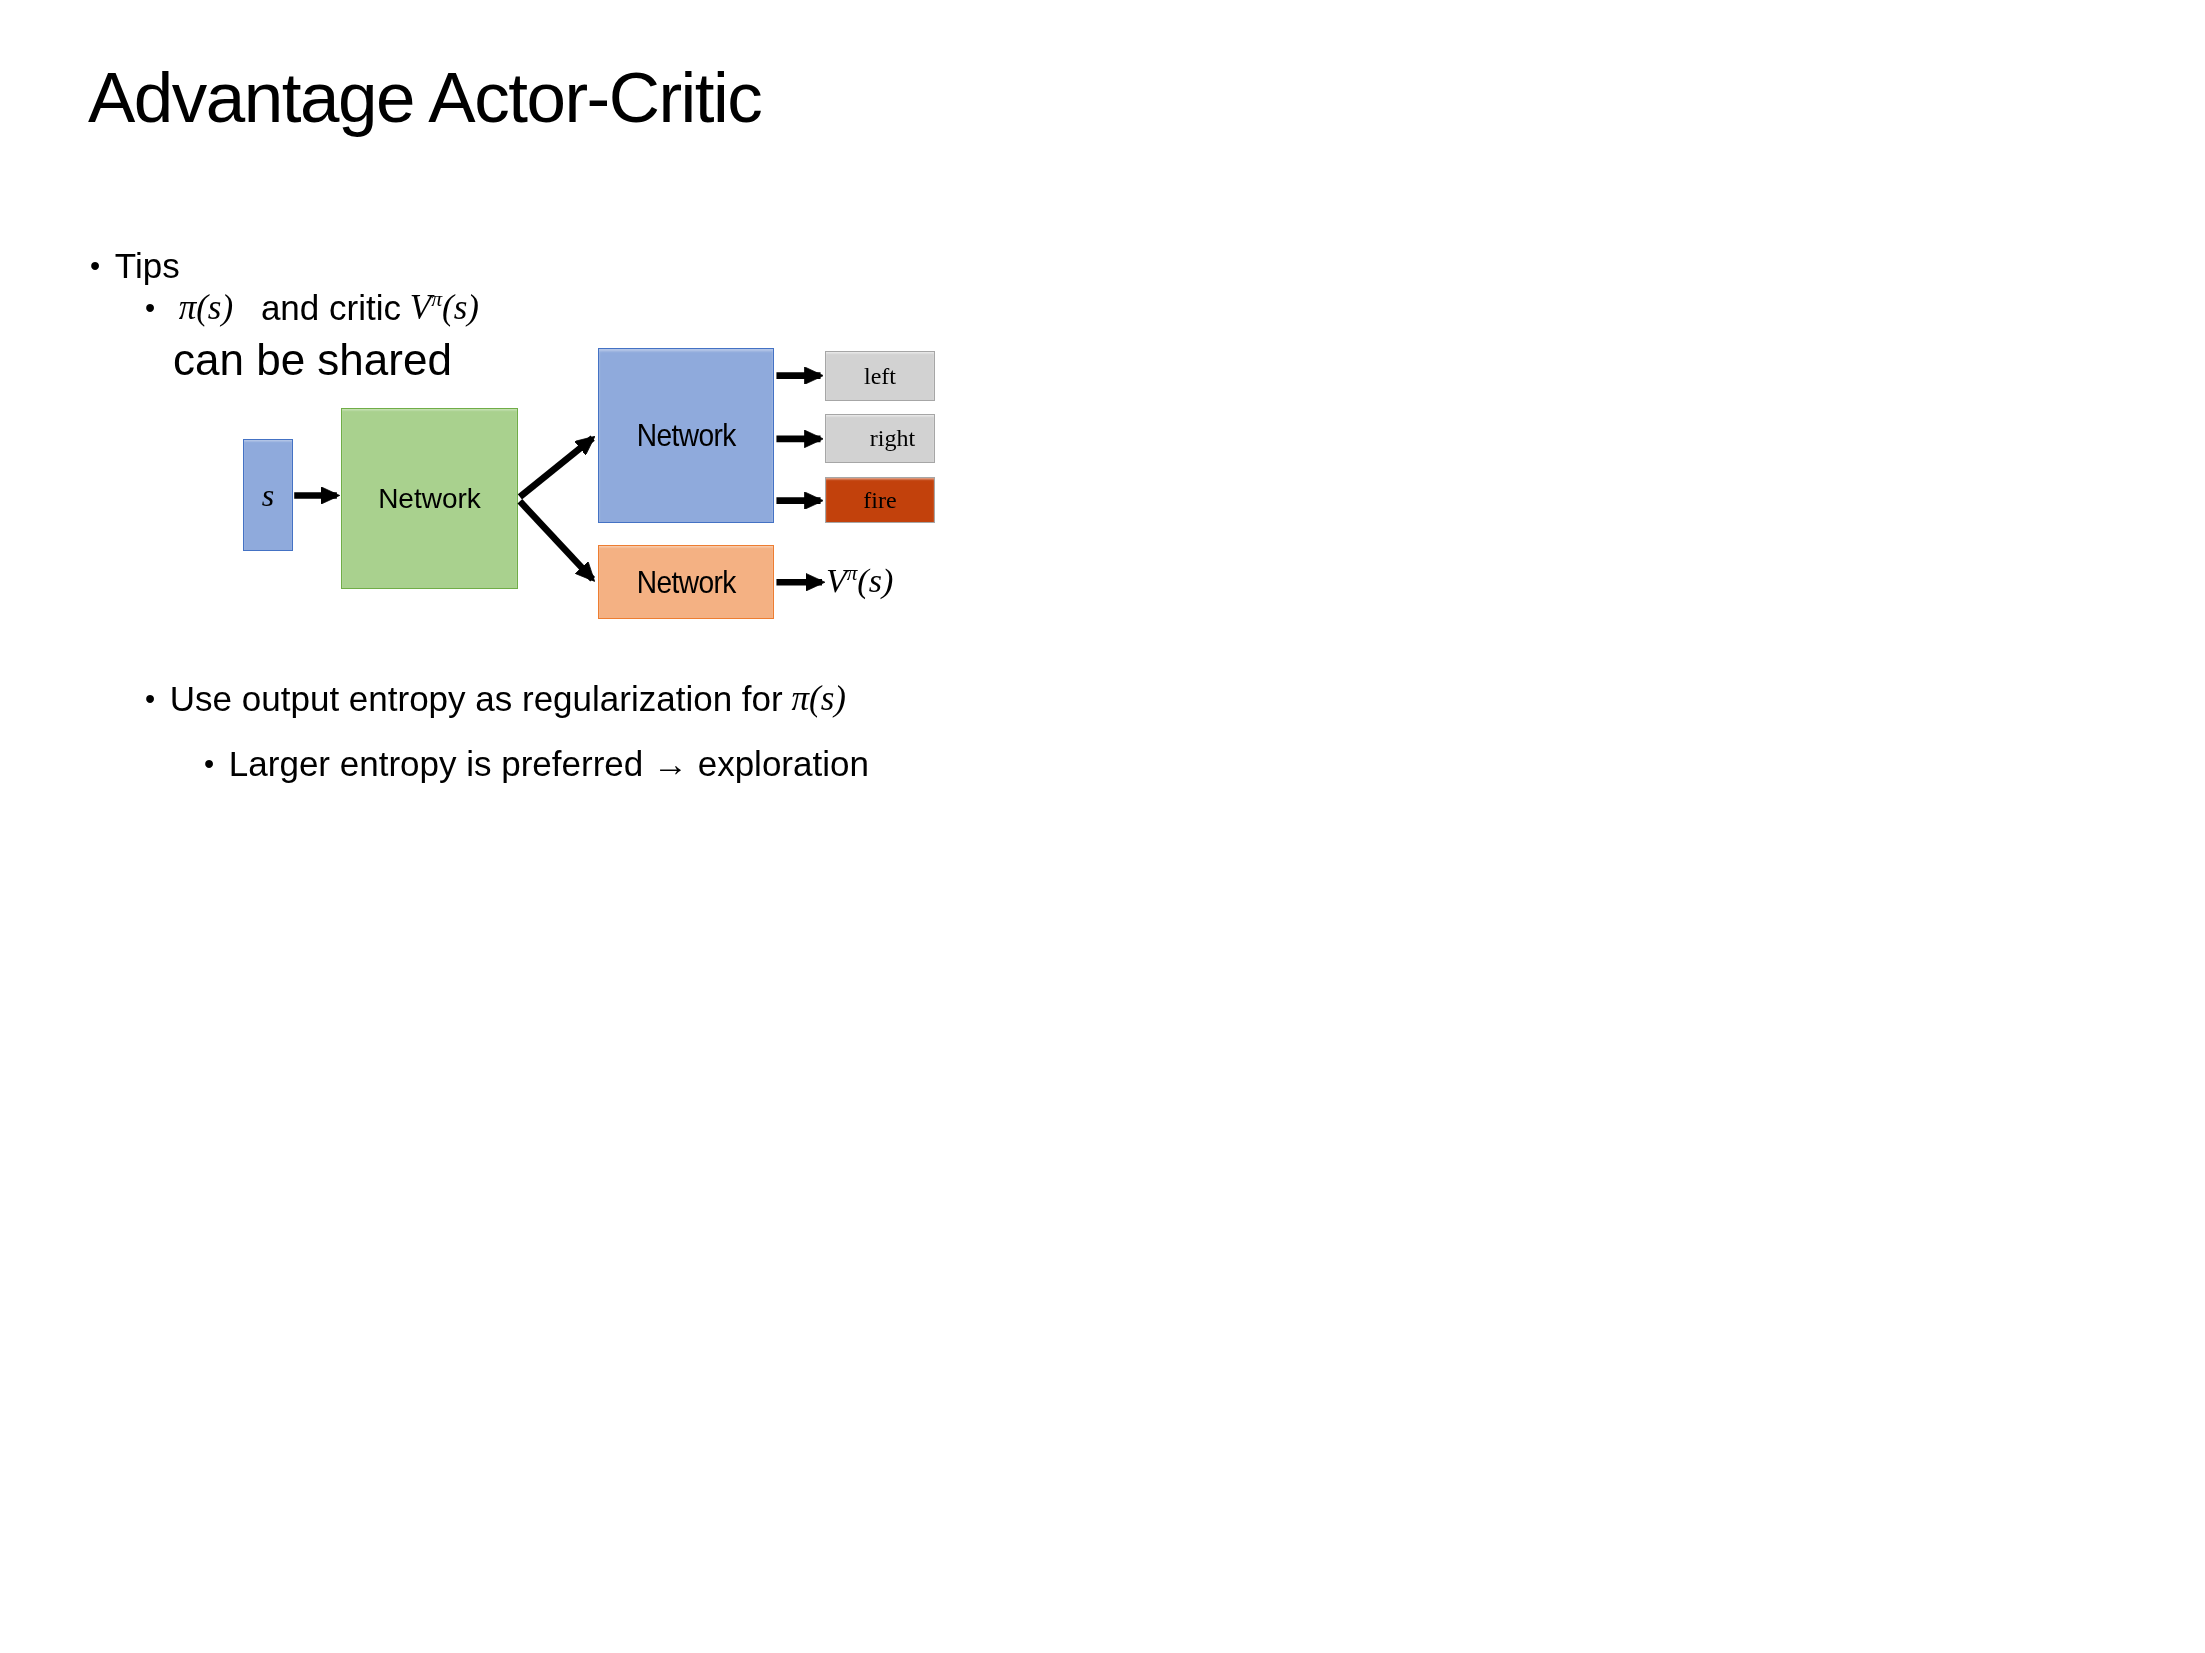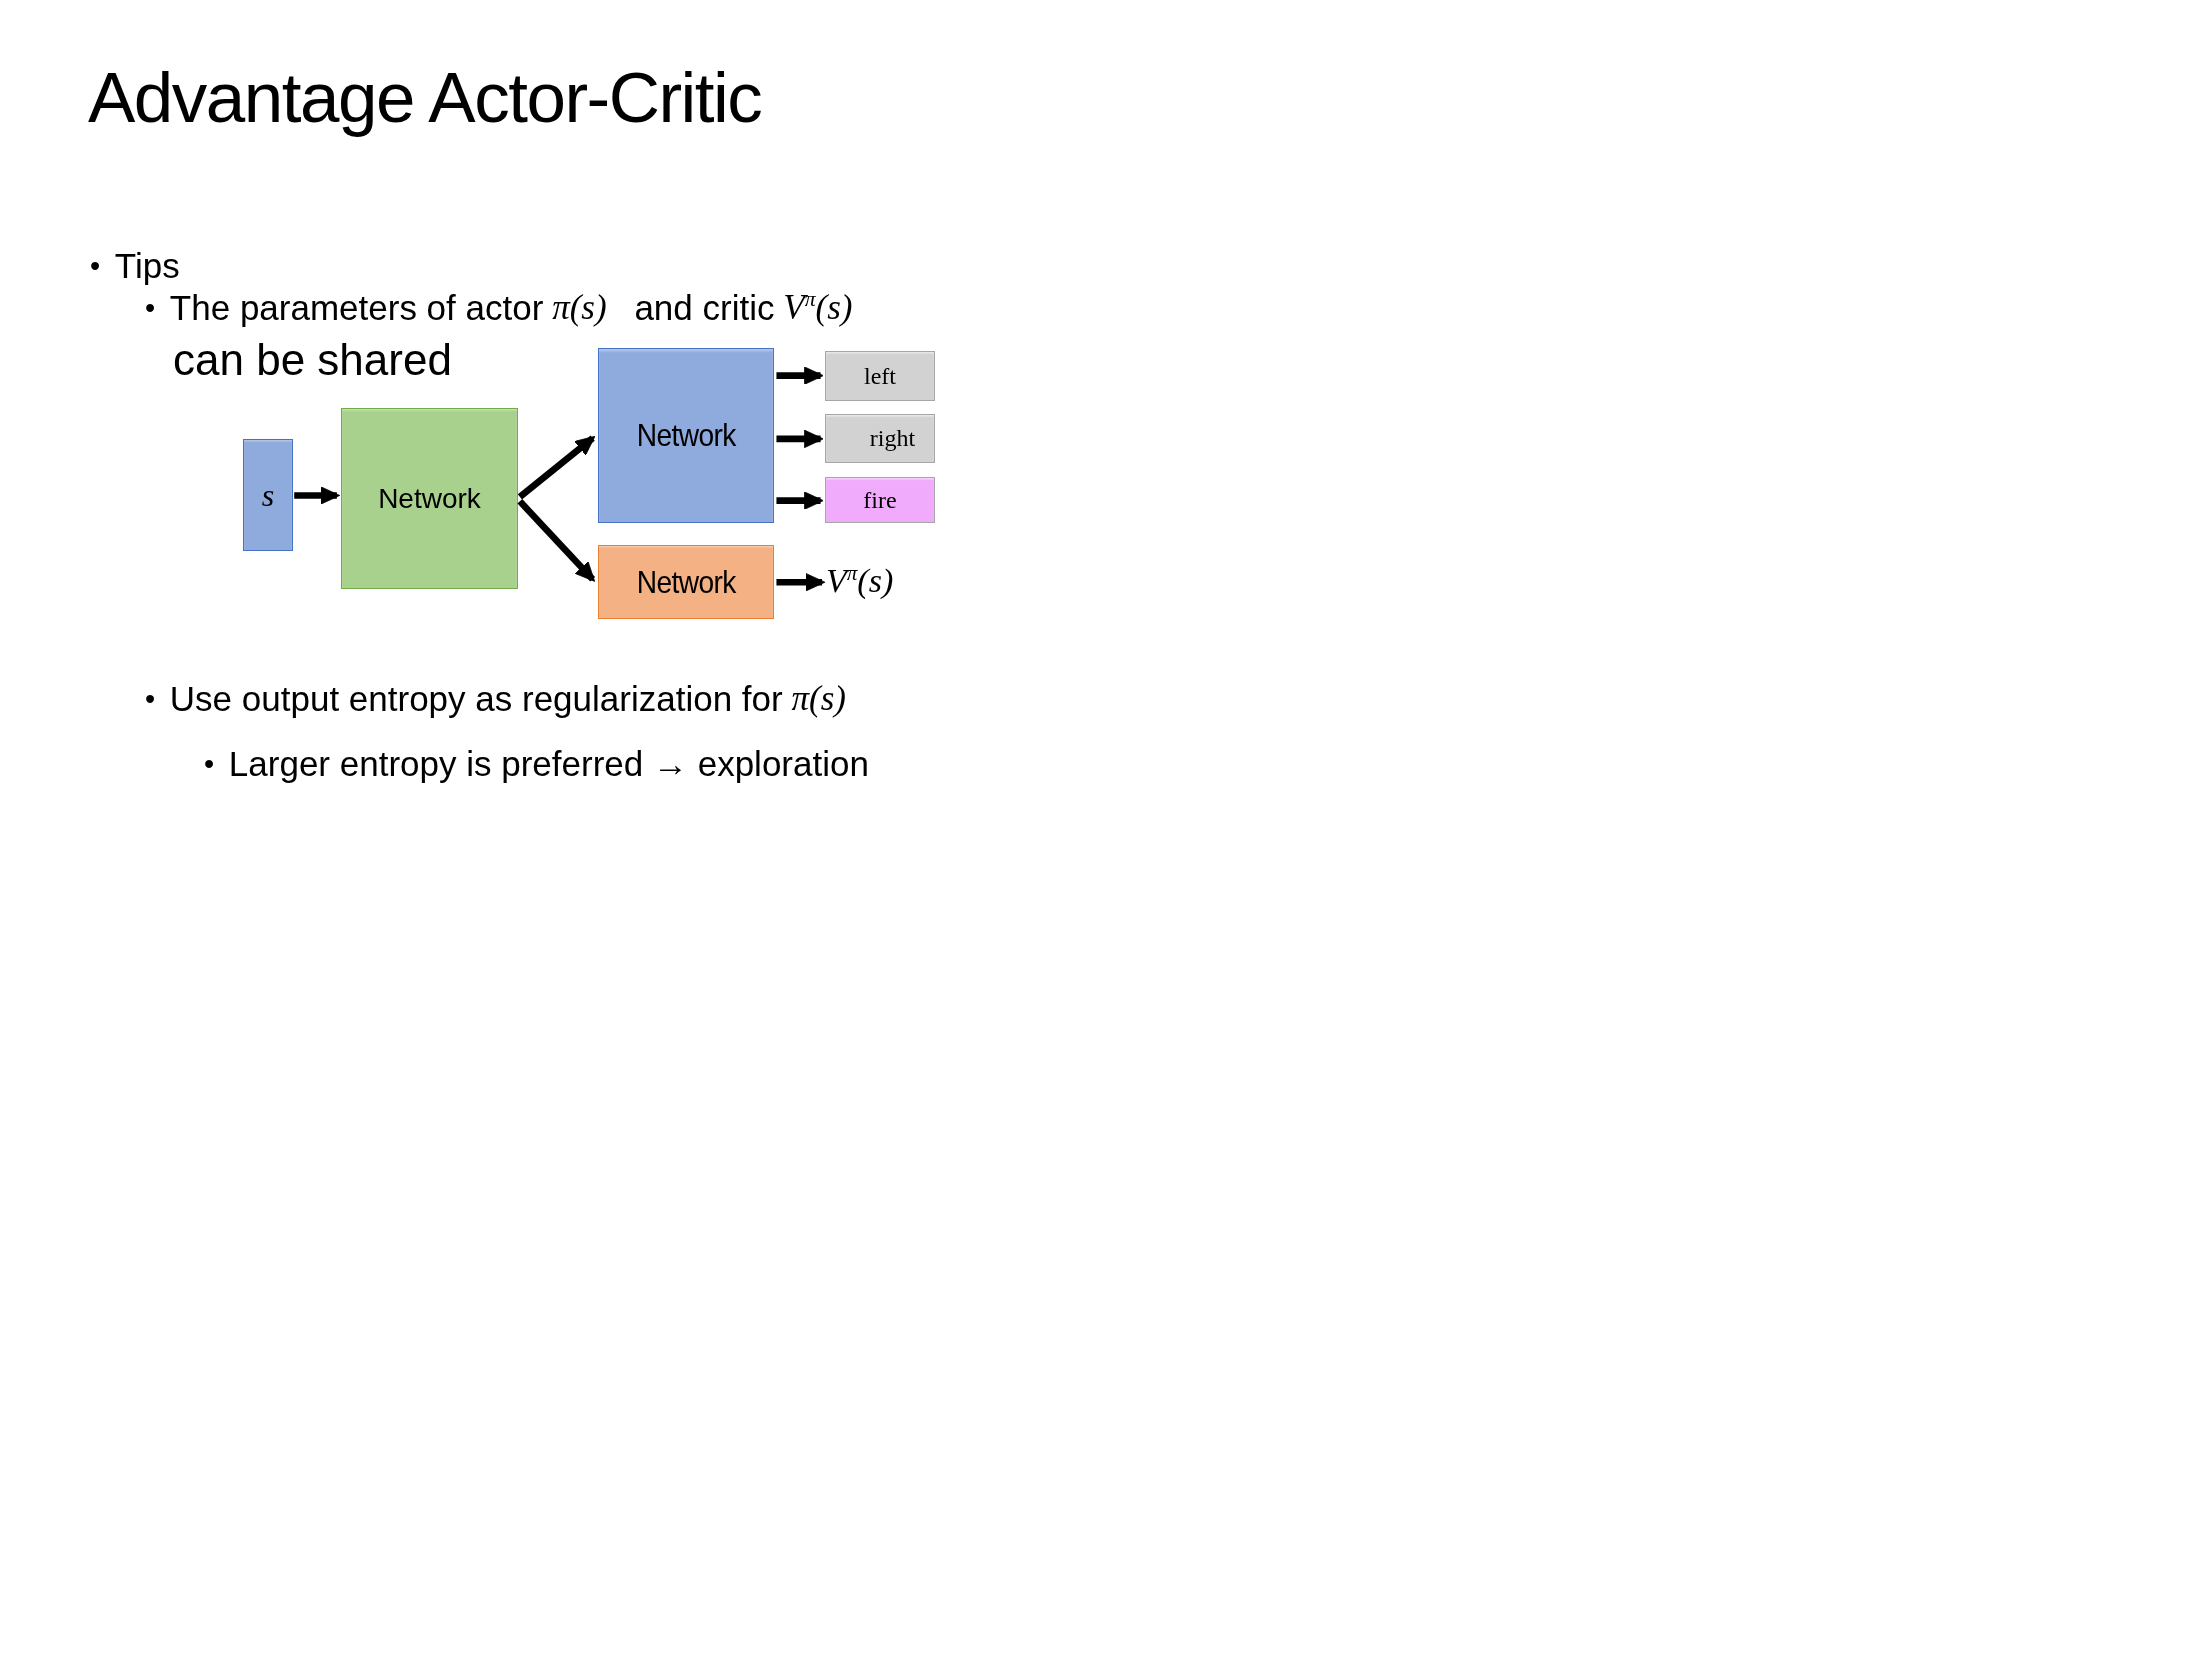--- a/index.html
+++ b/index.html
@@ -139,21 +139,20 @@
 
   <div class="title">Advantage Actor-Critic</div>
 
   <div class="bullet-line b-tips">
     <span class="bullet-glyph">•</span>
     <span>Tips</span>
   </div>
 
   <div class="bullet-line b-shared">
     <span class="bullet-glyph">•</span>
-    <span>The parameters of actor</span>
     <span class="math gap-after">π(s)</span>
     <span class="mid-text">and critic</span>
     <span class="math"><span>V</span><sup class="msup">π</sup><span class="paren">(s)</span></span>
   </div>
 
   <div class="wrap-line2 shared-line2">can be shared</div>
 
   <div class="dbox box-input" style="background: rgb(143, 170, 220); border-color: rgb(68, 114, 196);">
     <span class="lbl">s</span>
   </div>
@@ -169,21 +168,21 @@
   <div class="dbox box-critic" style="background: rgb(244, 177, 131); border-color: rgb(237, 125, 49);">
     <span class="lbl">Network</span>
   </div>
 
   <div class="dbox box-action box-action-left" style="background: rgb(210, 210, 210); border-color: rgb(166, 166, 166);">
     <span class="lbl">left</span>
   </div>
   <div class="dbox box-action box-action-right" style="background: rgb(210, 210, 210); border-color: rgb(166, 166, 166); padding-left: 25px;">
     <span class="lbl">right</span>
   </div>
-  <div class="dbox box-action box-action-fire" style="background: #f0abfc; border-color: rgb(166, 166, 166);">
+  <div class="dbox box-action box-action-fire" style="background: #c2410c; border-color: rgb(166, 166, 166);">
     <span class="lbl">fire</span>
   </div>
 
   <div class="critic-output"><span>V</span><sup class="msup">π</sup><span>(s)</span></div>
 
   <svg class="arrow-layer" viewBox="0 0 1500 1125" xmlns="http://www.w3.org/2000/svg">
     <defs>
       <marker id="ah" markerWidth="26" markerHeight="24" refX="22" refY="12" orient="auto" markerUnits="userSpaceOnUse">
         <path d="M0,0 L26,12 L0,24 Z" fill="#000000" stroke="none"></path>
       </marker>

